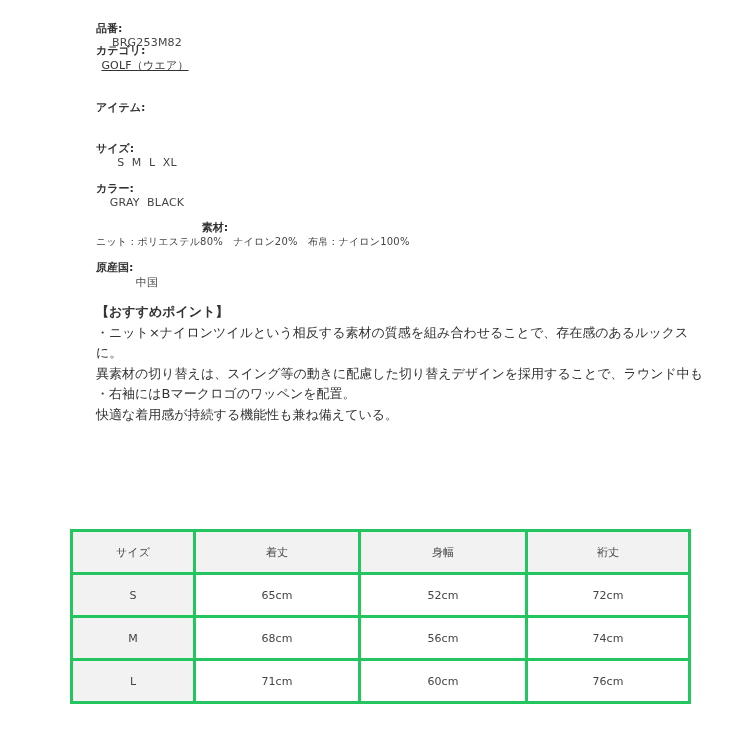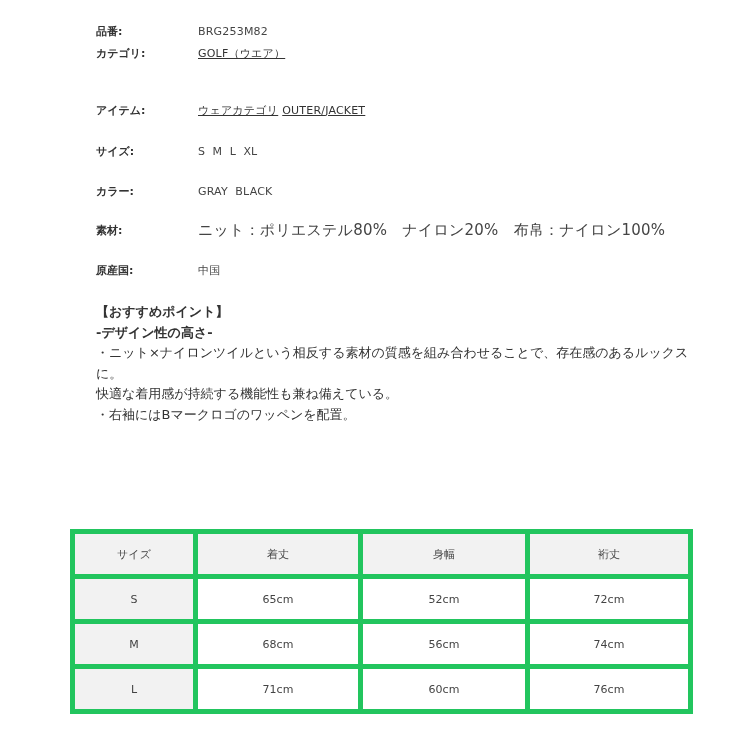--- a/index.html
+++ b/index.html
@@ -1,34 +1,34 @@
 <!DOCTYPE html>
 <html><head>
 <meta charset="utf-8">
 <style>
   html, body { margin: 0; padding: 0; background: #ffffff; }
   body {
     width: 750px; height: 750px; position: relative; overflow: hidden;
     font-family: "DejaVu Sans", "Liberation Sans", sans-serif;
     color: #333333;
   }
-  .spec-row { position: absolute; left: 96px; height: 20px; display: flex; align-items: center; font-size: 11px; }
+  .spec-row { position: absolute; left: 96px; height: 20px; display: flex; align-items: center; font-size: 11px; flex-direction: column; }
   .spec-label { width: 102px; font-weight: bold; color: #333; }
   .spec-value { color: #444; letter-spacing: 0.2px; }
   .spec-value a { color: #333; text-decoration: underline; margin-right: 4px; margin-top: 44px; }
   .desc { position: absolute; left: 96px; top: 302px; width: 580px; font-size: 13px; line-height: 20.6px; color: #333; }
   .desc .heading { font-weight: bold; }
   .desc p { margin: 0; white-space: nowrap; }
   table.size-table {
     position: absolute; left: 70px; top: 529px; width: 618px;
     border-collapse: collapse; font-size: 11px; color: #444;
     table-layout: fixed;
   }
   table.size-table th, table.size-table td {
-    border: 5px solid #22c55e; height: 40px; text-align: center; font-weight: normal; padding: 0;
+    border: 3px solid #22c55e; height: 40px; text-align: center; font-weight: normal; padding: 0;
   }
   table.size-table th { background: #f2f2f2; height: 40px; }
   table.size-table td.size-cell { background: #f2f2f2; }
   col.c0 { width: 123px; } col.c1 { width: 165px; } col.c2 { width: 167px; } col.c3 { width: 163px; }
 </style>
 </head>
 <body>
 
 <div>
   <div class="spec-row" style="top:21px">
@@ -36,49 +36,46 @@
     <span class="spec-value">BRG253M82</span>
   </div>
   <div class="spec-row" style="top:43px">
     <span class="spec-label">カテゴリ:</span>
     <span class="spec-value">
       <a href="#">GOLF（ウエア）</a>
     </span>
   </div>
   <div class="spec-row" style="top:100px">
     <span class="spec-label">アイテム:</span>
-    <span class="spec-value">
-      <a href="#">ウェアカテゴリ</a><a href="#">OUTER/JACKET</a>
-    </span>
   </div>
   <div class="spec-row" style="top:141px">
     <span class="spec-label">サイズ:</span>
     <span class="spec-value" style="white-space:pre">S  M  L  XL</span>
   </div>
   <div class="spec-row" style="top:181px">
     <span class="spec-label">カラー:</span>
     <span class="spec-value" style="white-space:pre">GRAY  BLACK</span>
   </div>
   <div class="spec-row" style="top:220px">
     <span class="spec-label">素材:</span>
-    <span class="spec-value" style="font-size:15px">ニット：ポリエステル80%　ナイロン20%　布帛：ナイロン100%</span>
+    <span class="spec-value" style="font-size:10px">ニット：ポリエステル80%　ナイロン20%　布帛：ナイロン100%</span>
   </div>
   <div class="spec-row" style="top:260px">
     <span class="spec-label">原産国:</span>
     <span class="spec-value">中国</span>
   </div>
 </div>
 
 <div class="desc">
   <p class="heading">【おすすめポイント】</p>
-  <p class="heading">-デザイン性の高さ-</p>
   <p>・ニット×ナイロンツイルという相反する素材の質感を組み合わせることで、存在感のあるルックス</p>
   <p>に。</p>
+  <p>異素材の切り替えは、スイング等の動きに配慮した切り替えデザインを採用することで、ラウンド中も</p>
+  <p>・右袖にはBマークロゴのワッペンを配置。</p>
   <p>快適な着用感が持続する機能性も兼ね備えている。</p>
-  <p>・右袖にはBマークロゴのワッペンを配置。</p>
 </div>
 
 <table class="size-table">
   <colgroup>
       <col class="c0">
       <col class="c1">
       <col class="c2">
       <col class="c3">
     </colgroup>
   <thead>

